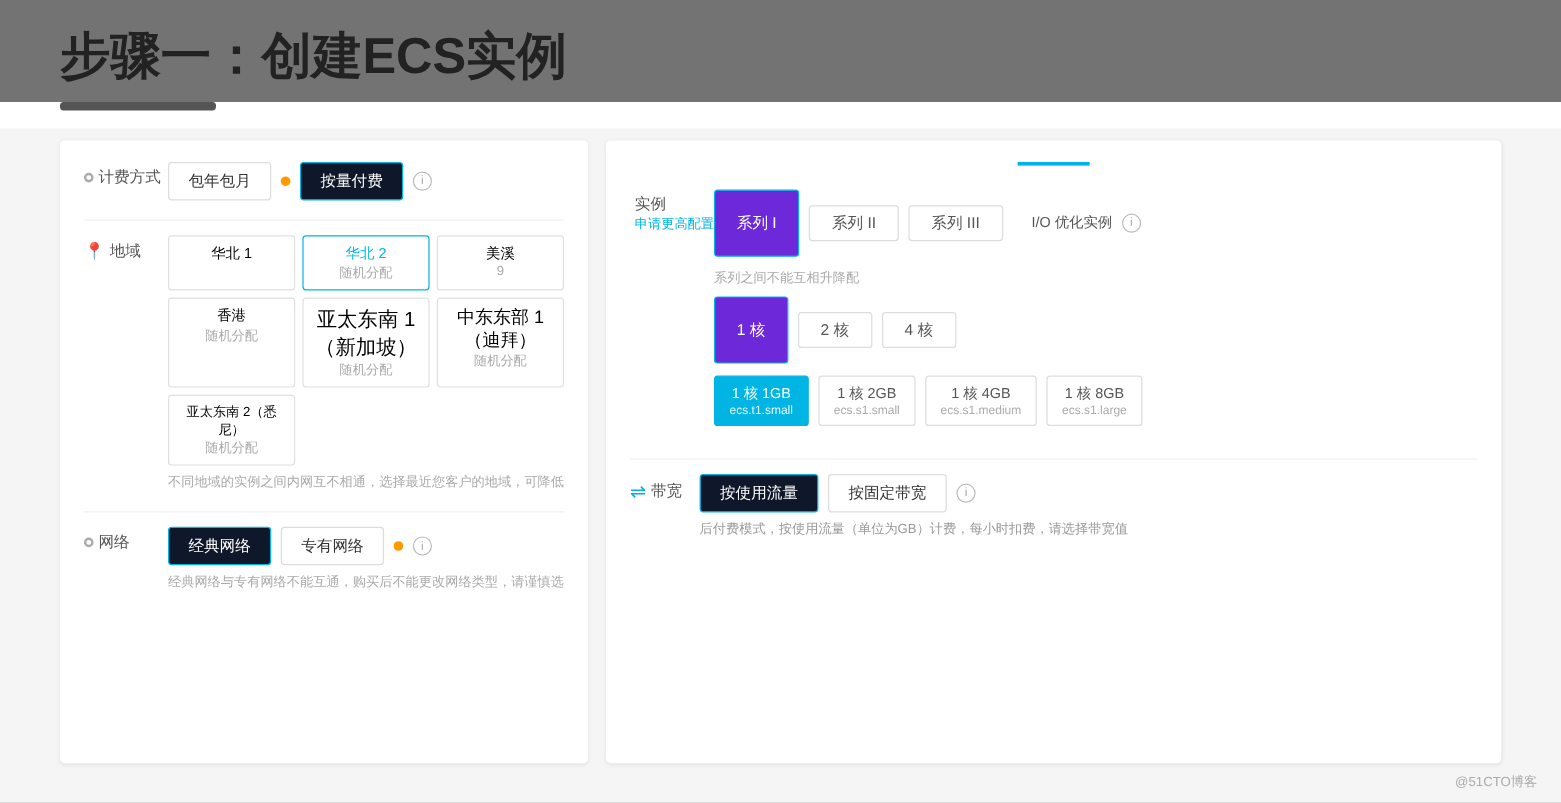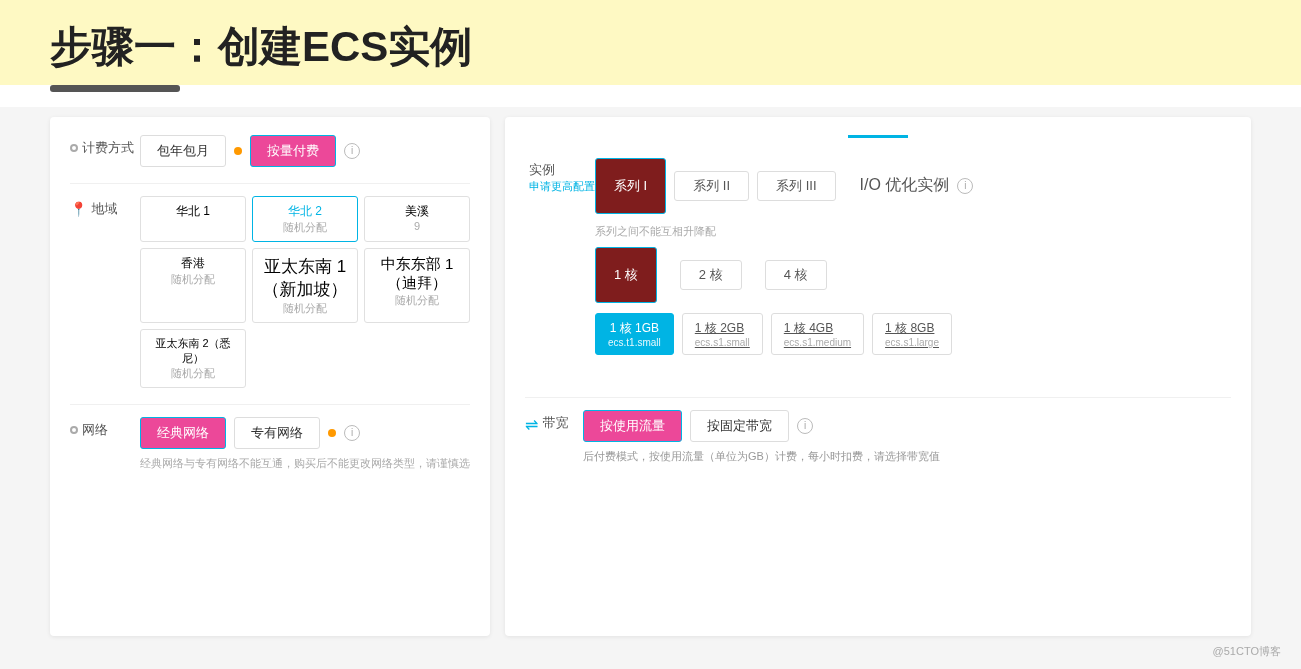--- a/index.html
+++ b/index.html
@@ -15,21 +15,21 @@
       justify-content: flex-start;
     }
     .slide-container {
       width: 1301px;
       height: 669px;
       background: #f5f5f5;
       position: relative;
       overflow: hidden;
     }
     .title-area {
-      background: #fef9c3;
+      background: #737373;
       padding: 20px 50px 10px 50px;
       border-bottom: none;
     }
     .main-title {
       font-size: 42px;
       font-weight: bold;
       color: #222;
       line-height: 1.3;
     }
     .progress-bar-area {
@@ -106,21 +106,21 @@
       border-radius: 3px;
       background: #fff;
       font-size: 13px;
       color: #333;
       cursor: pointer;
     }
     .btn-primary {
       padding: 6px 16px;
       border: 1px solid #00b4e4;
       border-radius: 3px;
-      background: #ec4899;
+      background: #0f172a;
       font-size: 13px;
       color: #fff;
       cursor: pointer;
     }
     .info-icon {
       width: 16px;
       height: 16px;
       border-radius: 50%;
       border: 1px solid #bbb;
       display: inline-flex;
@@ -199,21 +199,21 @@
 
     
     .series-row {
       display: flex;
       align-items: center;
       gap: 8px;
       margin-bottom: 10px;
     }
     .btn-series-active {
       padding: 18px 18px;
-      background: #7f1d1d;
+      background: #6d28d9;
       border: 1px solid #00b4e4;
       border-radius: 3px;
       color: #fff;
       font-size: 13px;
       cursor: pointer;
     }
     .btn-series {
       padding: 5px 18px;
       background: #fff;
       border: 1px solid #ddd;
@@ -225,30 +225,30 @@
     .series-note {
       font-size: 11px;
       color: #aaa;
       margin-bottom: 8px;
     }
 
     
     .core-row {
       display: flex;
       align-items: center;
-      gap: 23px;
+      gap: 8px;
       margin-bottom: 10px;
     }
 
     
     .spec-row {
       display: flex;
       align-items: center;
       gap: 8px;
-      margin-bottom: 26px;
+      margin-bottom: 11px;
     }
     .btn-spec-active {
       padding: 6px 12px;
       background: #00b4e4;
       border: 1px solid #00b4e4;
       border-radius: 3px;
       color: #fff;
       font-size: 12px;
       cursor: pointer;
       text-align: center;
@@ -258,22 +258,21 @@
       opacity: 0.9;
     }
     .btn-spec {
       padding: 6px 12px;
       background: #fff;
       border: 1px solid #ddd;
       border-radius: 3px;
       color: #555;
       font-size: 12px;
       cursor: pointer;
-      text-align: left;
-      text-decoration: underline;
+      text-align: center;
     }
     .btn-spec .spec-sub {
       font-size: 10px;
       color: #aaa;
     }
 
     
     .bandwidth-row {
       display: flex;
       align-items: flex-start;
@@ -429,20 +428,21 @@
 
             <div class="region-cell">
               <div class="region-name" style="font-size:15px;">中东东部 1（迪拜）</div>
               <div class="region-sub">随机分配</div>
             </div>
             <div class="region-cell">
               <div class="region-name" style="font-size:11px;">亚太东南 2（悉尼）</div>
               <div class="region-sub">随机分配</div>
             </div>
           </div>
+          <div class="region-note">不同地域的实例之间内网互不相通，选择最近您客户的地域，可降低</div>
         </div>
       </div>
 
       <hr class="divider">
 
       <div class="section-row">
         <div class="section-label">
           <span class="dot"></span>
           <span>网络</span>
         </div>
@@ -473,21 +473,21 @@
             <div style="font-size:11px;color:#00b4e4;cursor:pointer;">申请更高配置</div>
           </div>
         </div>
         <div class="section-content">
 
           <div class="series-row">
             <button class="btn-series-active">系列 I</button>
             <button class="btn-series">系列 II</button>
             <button class="btn-series">系列 III</button>
             <span class="dot" style="margin-left:8px;"></span>
-            <span style="font-size:16px;color:#555;">I/O 优化实例</span>
+            <span style="font-size:12px;color:#555;">I/O 优化实例</span>
             <span class="info-icon">i</span>
           </div>
           <div class="series-note">系列之间不能互相升降配</div>
 
           <div class="core-row">
             <button class="btn-series-active">1 核</button>
             <button class="btn-series">2 核</button>
             <button class="btn-series">4 核</button>
           </div>
 

